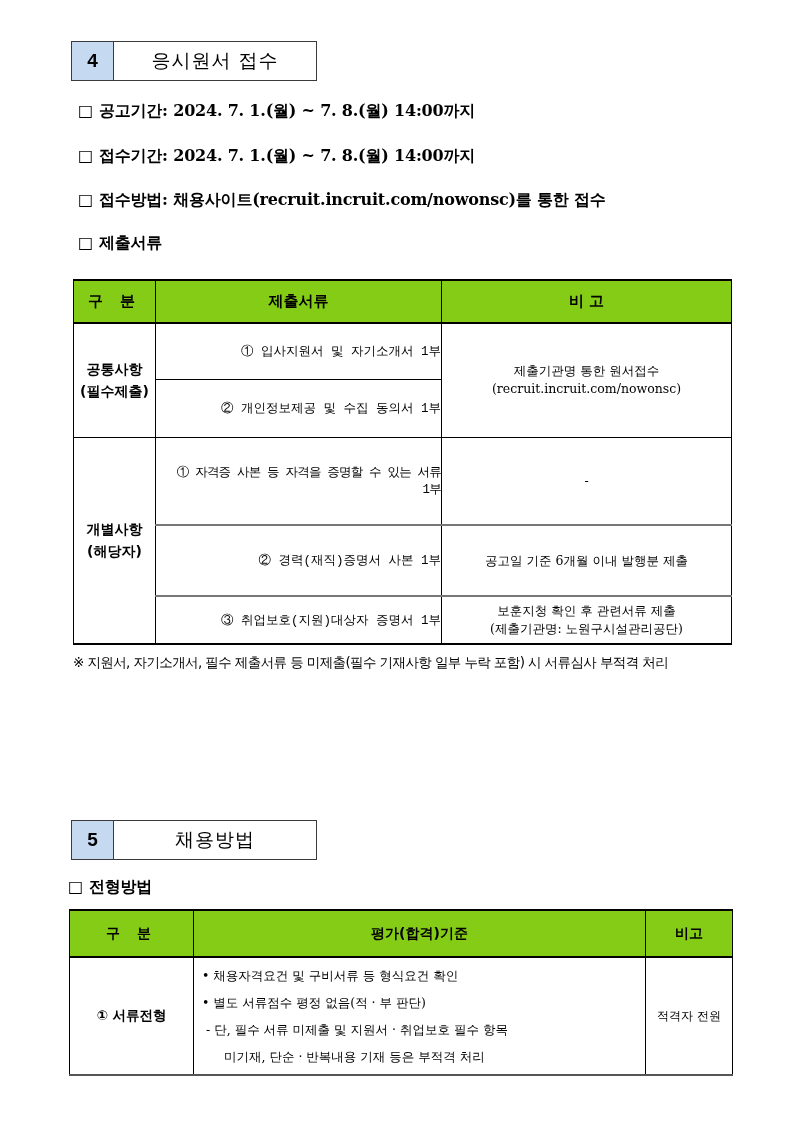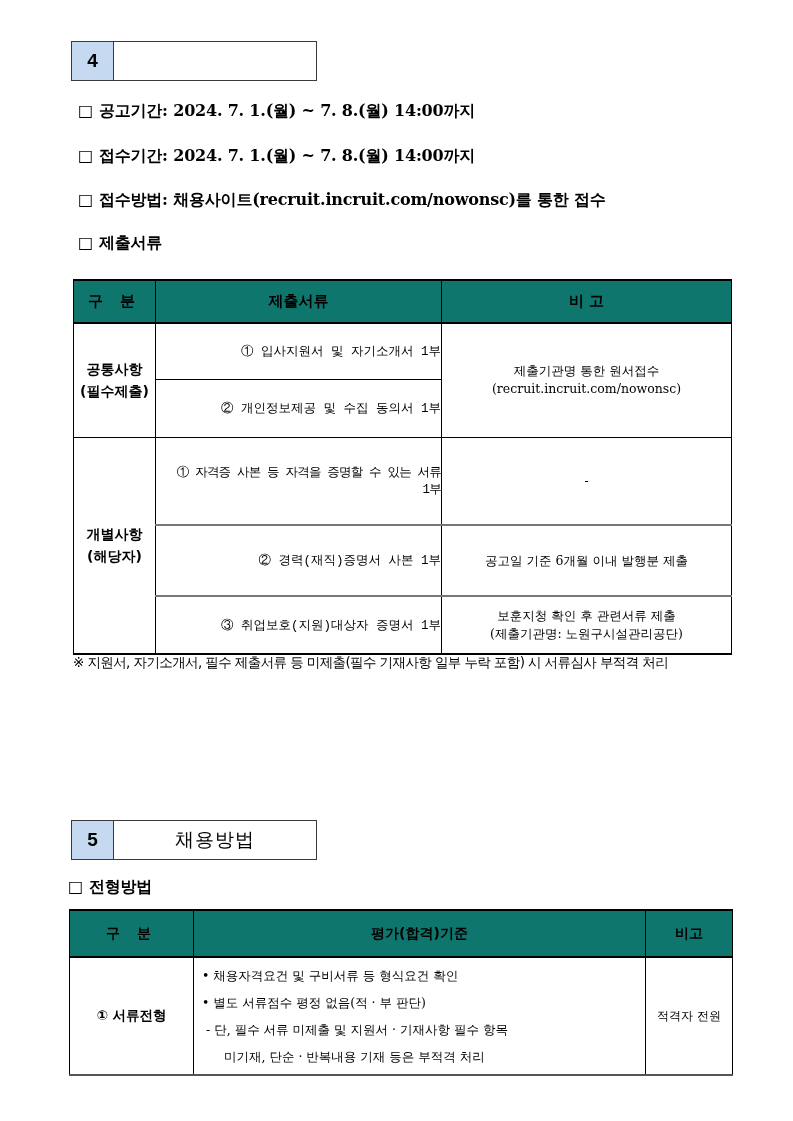--- a/index.html
+++ b/index.html
@@ -21,21 +21,21 @@
   }
 
   .bullet-line {
     position: absolute; left: 78px; font-family: "DejaVu Serif", serif;
     font-weight: bold; font-size: 16px; white-space: nowrap; letter-spacing: -0.2px;
   }
   .bullet-line .sq { font-family: "DejaVu Sans", sans-serif; font-weight: normal; margin-right: 6px; }
 
   table { border-collapse: collapse; position: absolute; table-layout: fixed; }
   td, th { border: 1px solid #000; text-align: center; vertical-align: middle; }
-  th { background: #0f766e; font-family: "DejaVu Sans", sans-serif; font-weight: bold; font-size: 15px; }
+  th { background: #84cc16; font-family: "DejaVu Sans", sans-serif; font-weight: bold; font-size: 15px; }
   .t1 { left: 73px; top: 279px; width: 658px; border-top: 2.5px solid #000; border-bottom: 2.5px solid #000; }
   .t1 thead th { height: 43px; border-bottom: 2.5px solid #000; }
   .cat { font-family: "DejaVu Sans", sans-serif; font-weight: bold; font-size: 14px; line-height: 22px; }
   .doc { text-align: right; padding-left: 9px; font-family: Liberation Mono, monospace; font-size: 12.5px; }
   .note { font-family: "DejaVu Serif", serif; font-size: 12.5px; line-height: 18px; }
   .gray-top td { border-top: 2px solid #777; }
 
   .footnote {
     position: absolute; left: 73px; top: 654px; font-family: "DejaVu Sans", sans-serif;
     font-size: 13.5px; letter-spacing: -0.6px; white-space: nowrap;
@@ -47,20 +47,21 @@
   .crit .sub { padding-left: 4px; }
   .crit .sub2 { padding-left: 22px; }
   .stage { font-family: "DejaVu Sans", sans-serif; font-weight: bold; font-size: 13.5px; }
   .rem { font-family: "DejaVu Sans", sans-serif; font-size: 12px; margin-top: 24px; }
 </style>
 </head>
 <body>
 
 <div class="sec-box" style="top:41px;">
   <div class="num">4</div>
+  <div class="title">응시원서 접수</div>
 </div>
 
 <div class="bullet-line" style="top:101px;">
   <span class="sq">□</span><span>공고기간: 2024. 7. 1.(월) ~ 7. 8.(월) 14:00까지</span>
 </div>
 <div class="bullet-line" style="top:146px;">
   <span class="sq">□</span><span>접수기간: 2024. 7. 1.(월) ~ 7. 8.(월) 14:00까지</span>
 </div>
 <div class="bullet-line" style="top:190px;">
   <span class="sq">□</span><span>접수방법: 채용사이트(recruit.incruit.com/nowonsc)를 통한 접수</span>
@@ -102,21 +103,21 @@
         <div>개별사항</div>
         <div>(해당자)</div>
       </td>
       <td class="doc" style="letter-spacing:-0.8px;">① 자격증 사본 등 자격을 증명할 수 있는 서류 1부</td>
       <td class="note">-</td>
     </tr>
     <tr style="height:71px;" class="gray-top">
       <td class="doc">② 경력(재직)증명서 사본 1부</td>
       <td class="note">공고일 기준 6개월 이내 발행분 제출</td>
     </tr>
-    <tr style="height:58px;" class="gray-top">
+    <tr style="height:48px;" class="gray-top">
       <td class="doc">③ 취업보호(지원)대상자 증명서 1부</td>
       <td class="note">
         <div>보훈지청 확인 후 관련서류 제출</div>
         <div>(제출기관명: 노원구시설관리공단)</div>
       </td>
     </tr>
   </tbody>
 </table>
 
 <div class="footnote">※ 지원서, 자기소개서, 필수 제출서류 등 미제출(필수 기재사항 일부 누락 포함) 시 서류심사 부적격 처리</div>
@@ -142,19 +143,19 @@
       <th>평가(합격)기준</th>
       <th>비고</th>
     </tr>
   </thead>
   <tbody>
     <tr style="height:113px;">
       <td class="stage">① 서류전형</td>
       <td class="crit">
         <div>• 채용자격요건 및 구비서류 등 형식요건 확인</div>
         <div>• 별도 서류점수 평정 없음(적 · 부 판단)</div>
-        <div class="sub">- 단, 필수 서류 미제출 및 지원서 · 기재사항 필수 항목</div>
+        <div class="sub">- 단, 필수 서류 미제출 및 지원서 · 취업보호 필수 항목</div>
         <div class="sub2">미기재, 단순 · 반복내용 기재 등은 부적격 처리</div>
       </td>
       <td class="rem">적격자 전원</td>
     </tr>
   </tbody>
 </table>
 
 </body></html>

